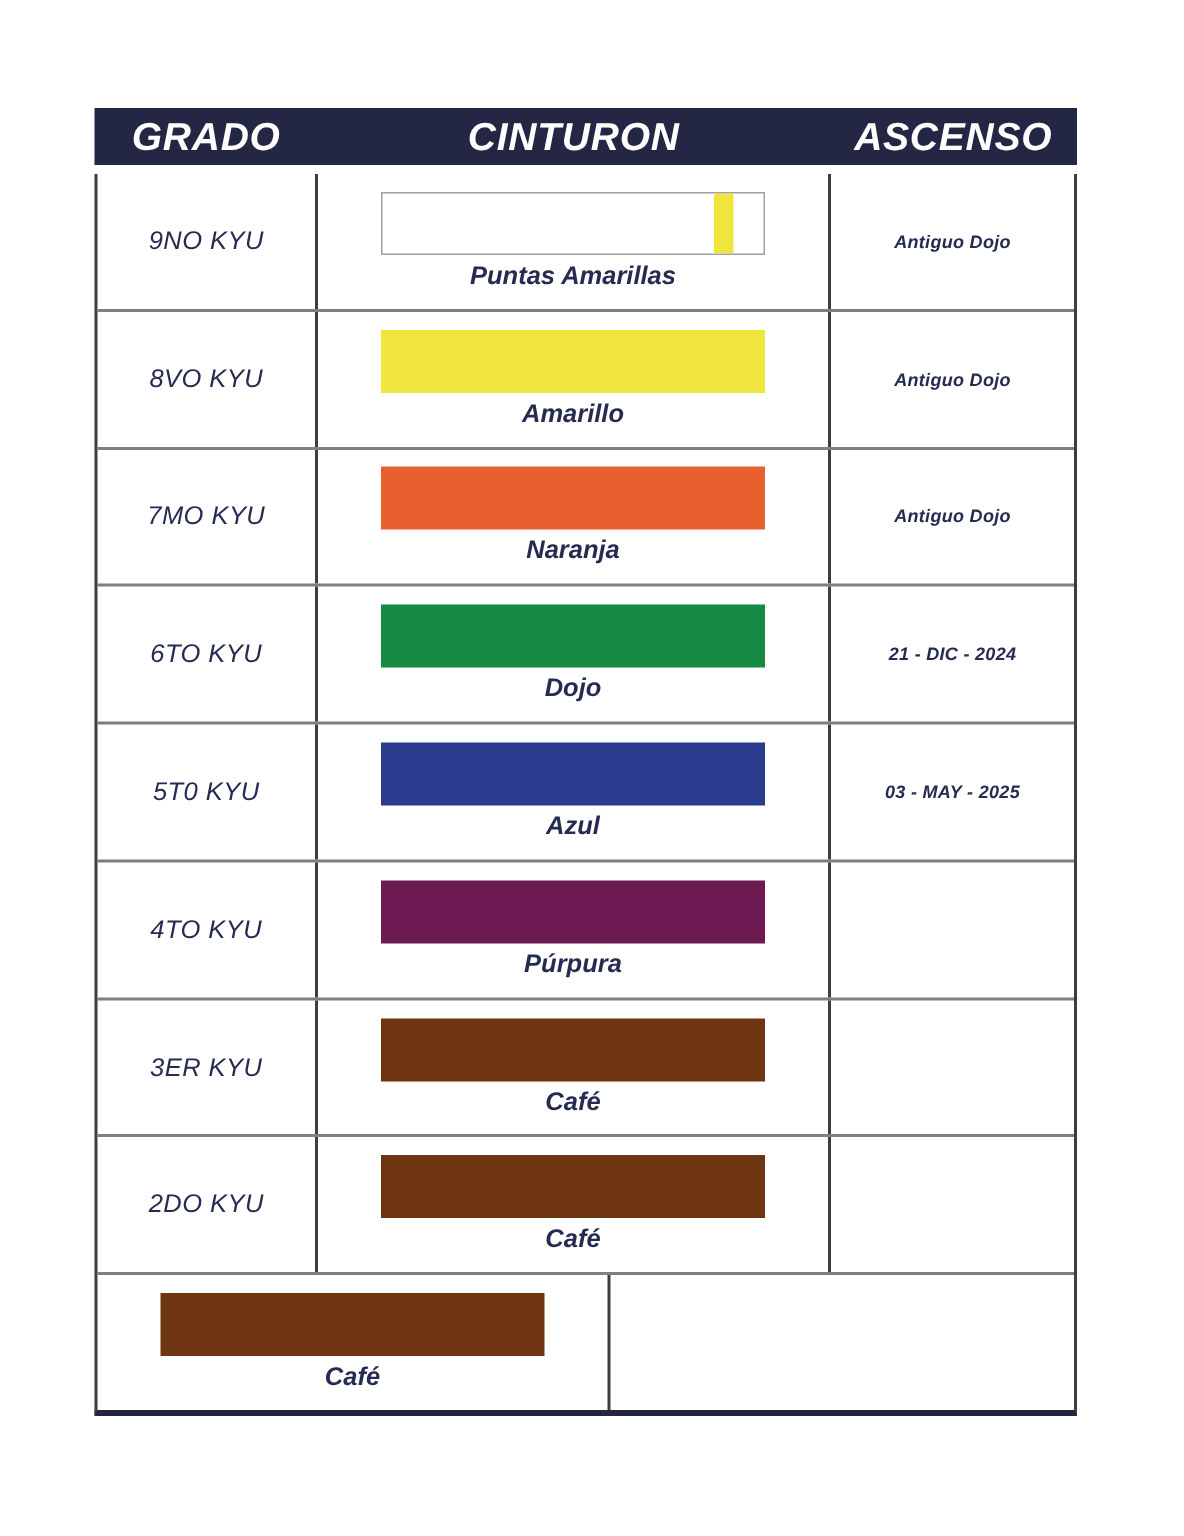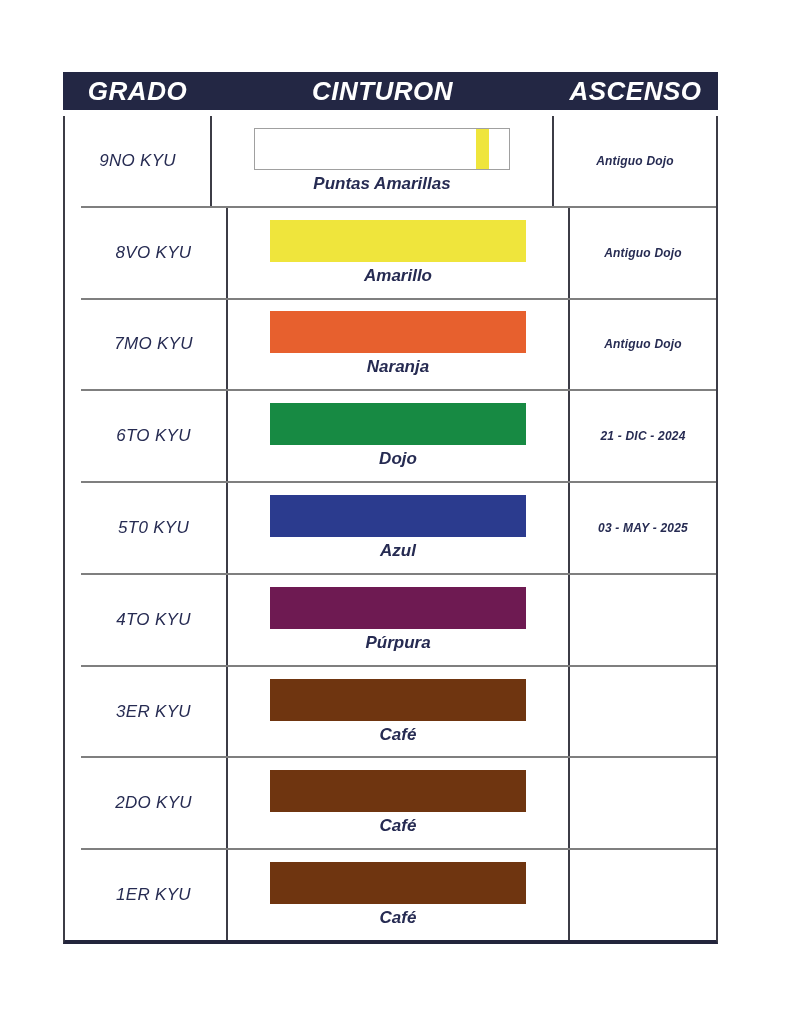--- a/index.html
+++ b/index.html
@@ -41,21 +41,21 @@
     border-bottom: 4px solid #23253c;
     display: flex;
     flex-direction: column;
     background: #ffffff;
   }
   .row {
     flex: 1;
     display: flex;
     min-height: 0;
   }
-  .row + .row { border-top: 2px solid #7f7f7f; margin-left: 16px; }
+  .row + .row { border-top: 2px solid #7f7f7f; }
   .cell-grade {
     width: 147px;
     border-right: 2px solid #3c3c46;
     display: flex;
     align-items: center;
     justify-content: center;
   }
   .grade-text {
     font-weight: normal;
     font-style: italic;
@@ -232,23 +232,20 @@
         
       </div>
       <div class="belt-label">Café</div>
     </div>
     <div class="cell-ascenso">
       <span class="ascenso-text"></span>
     </div>
   </div>
 
   <div class="row">
-    <div class="cell-grade">
-      <span class="grade-text">1ER KYU</span>
-    </div>
     <div class="cell-belt">
       <div class="belt-swatch" style="background-color: rgb(111, 53, 16);">
         
       </div>
       <div class="belt-label">Café</div>
     </div>
     <div class="cell-ascenso">
       <span class="ascenso-text"></span>
     </div>
   </div>

